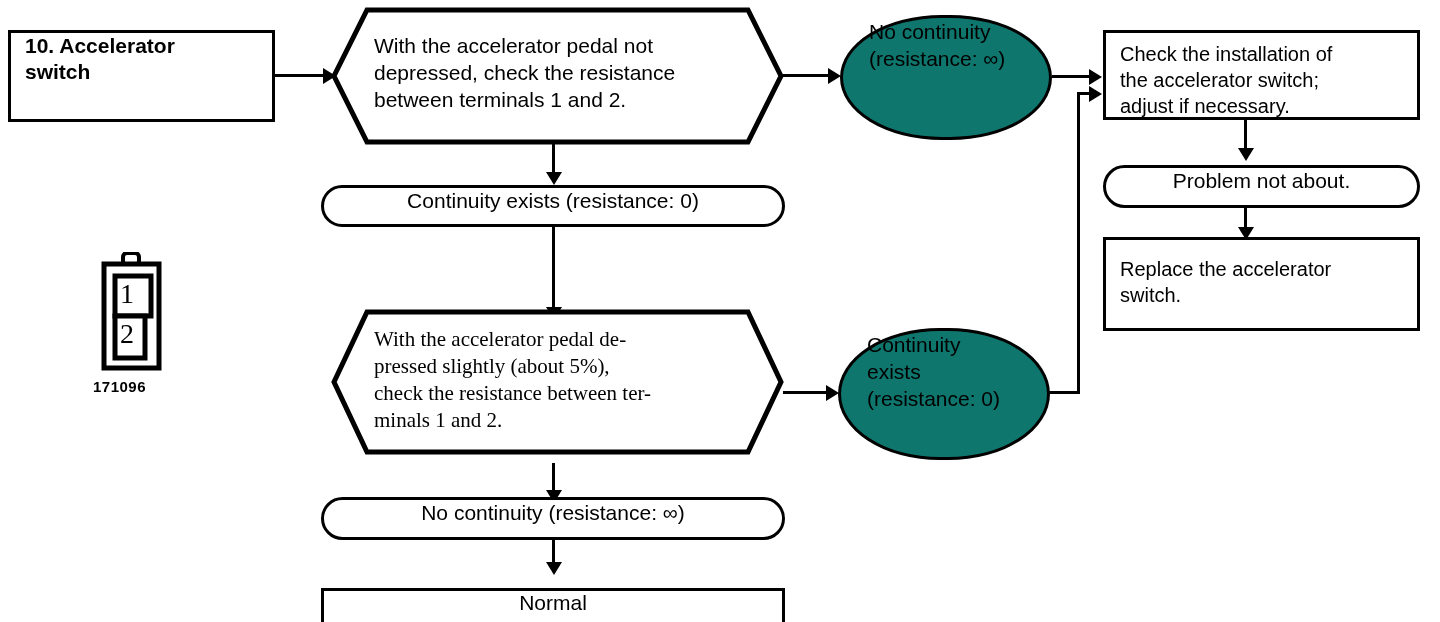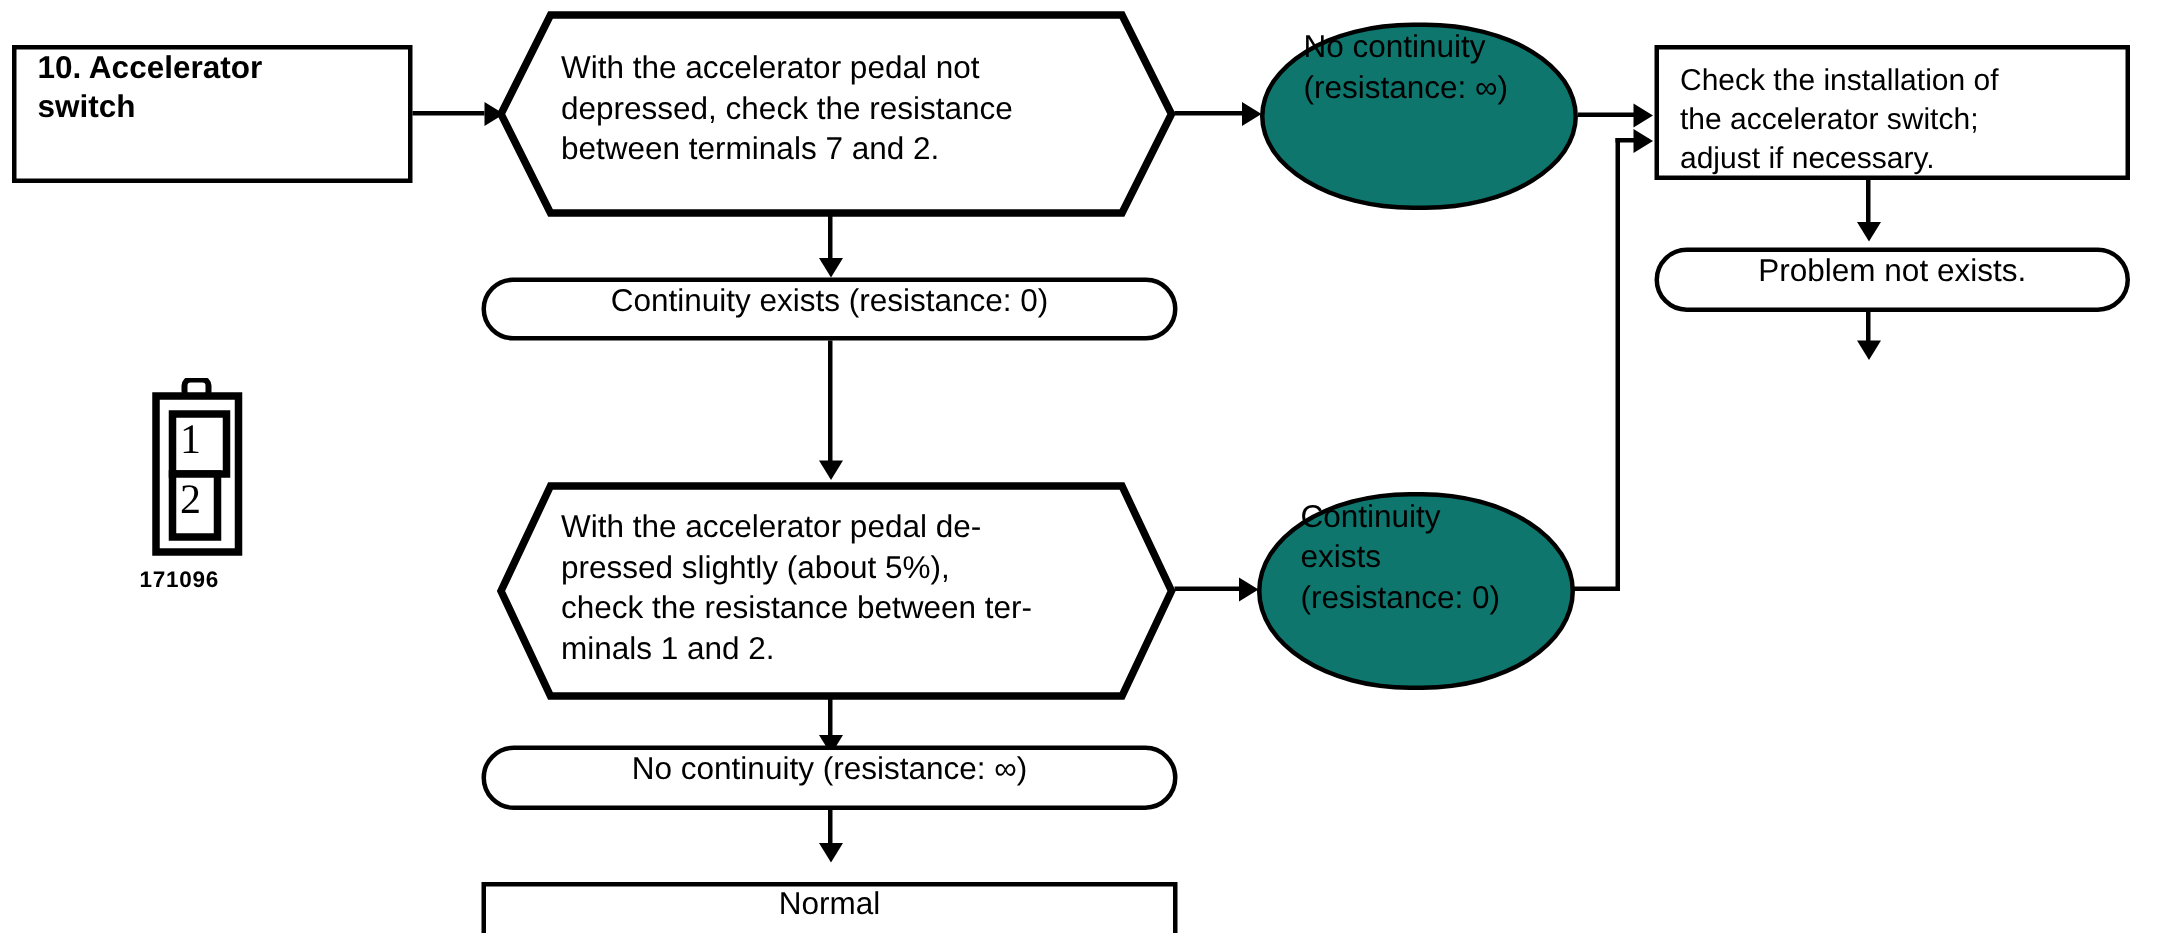--- a/index.html
+++ b/index.html
@@ -115,21 +115,21 @@
 
   <div class="line-h" style="left:275px; top:74px; width:48px; height:3px;"></div>
   <div class="arrow-r" style="left:323px; top:68px;"></div>
 
   <div class="hexwrap" style="left:330px; top:6px; width:455px; height:140px;">
     <svg width="455" height="140" viewBox="0 0 455 140">
       <polygon points="37,4 418,4 451,70 418,136 37,136 4,70" fill="#ffffff" stroke="#000000" stroke-width="5" stroke-linejoin="miter"></polygon>
     </svg>
     <div class="hextext" style="left:44px; top:26px; width:390px;">With the accelerator pedal not
 depressed, check the resistance
-between terminals 7 and 2.</div>
+between terminals 1 and 2.</div>
   </div>
 
   <div class="line-h" style="left:783px; top:74px; width:52px; height:3px;"></div>
   <div class="arrow-r" style="left:828px; top:68px;"></div>
 
   <div class="node oval" style="left:840px; top:15px; width:212px; height:125px;">
     <span class="inner" style="white-space:pre-line;">No continuity
 (resistance:  ∞)</span>
   </div>
 
@@ -139,38 +139,42 @@
   <div class="node rect rect-body" style="left:1103px; top:30px; width:317px; height:90px;">
     <span class="inner" style="white-space:pre-line;">Check the installation of
 the accelerator switch;
 adjust if necessary.</span>
   </div>
 
   <div class="line-v" style="left:1244px; top:120px; width:3px; height:32px;"></div>
   <div class="arrow-d" style="left:1238px; top:148px;"></div>
 
   <div class="node pill" style="left:1103px; top:165px; width:317px; height:43px;">
-    <span class="inner">Problem not exists.</span>
+    <span class="inner">Problem not about.</span>
   </div>
 
   <div class="line-v" style="left:1244px; top:208px; width:3px; height:24px;"></div>
   <div class="arrow-d" style="left:1238px; top:227px;"></div>
 
+  <div class="node rect rect-body" style="left:1103px; top:237px; width:317px; height:94px;">
+    <span class="inner" style="white-space:pre-line; padding-top:16px;">Replace the accelerator
+switch.</span>
+  </div>
 
   <div class="line-v" style="left:552px; top:141px; width:3px; height:36px;"></div>
   <div class="arrow-d" style="left:546px; top:172px;"></div>
 
   <div class="node pill" style="left:321px; top:185px; width:464px; height:42px;">
     <span class="inner">Continuity exists (resistance: 0)</span>
   </div>
 
   <div class="line-v" style="left:552px; top:227px; width:3px; height:85px;"></div>
   <div class="arrow-d" style="left:546px; top:307px;"></div>
 
-  <div class="hexwrap" style="left:330px; top:320px; width:455px; height:148px;">
+  <div class="hexwrap" style="left:330px; top:308px; width:455px; height:148px;font-family:Liberation Serif, serif;">
     <svg width="455" height="148" viewBox="0 0 455 148">
       <polygon points="37,4 418,4 451,74 418,144 37,144 4,74" fill="#ffffff" stroke="#000000" stroke-width="5" stroke-linejoin="miter"></polygon>
     </svg>
     <div class="hextext" style="left:44px; top:18px; width:400px;">With the accelerator pedal de-
 pressed slightly (about 5%),
 check the resistance between ter-
 minals 1 and 2.</div>
   </div>
 
   <div class="line-h" style="left:783px; top:391px; width:50px; height:3px;"></div>

